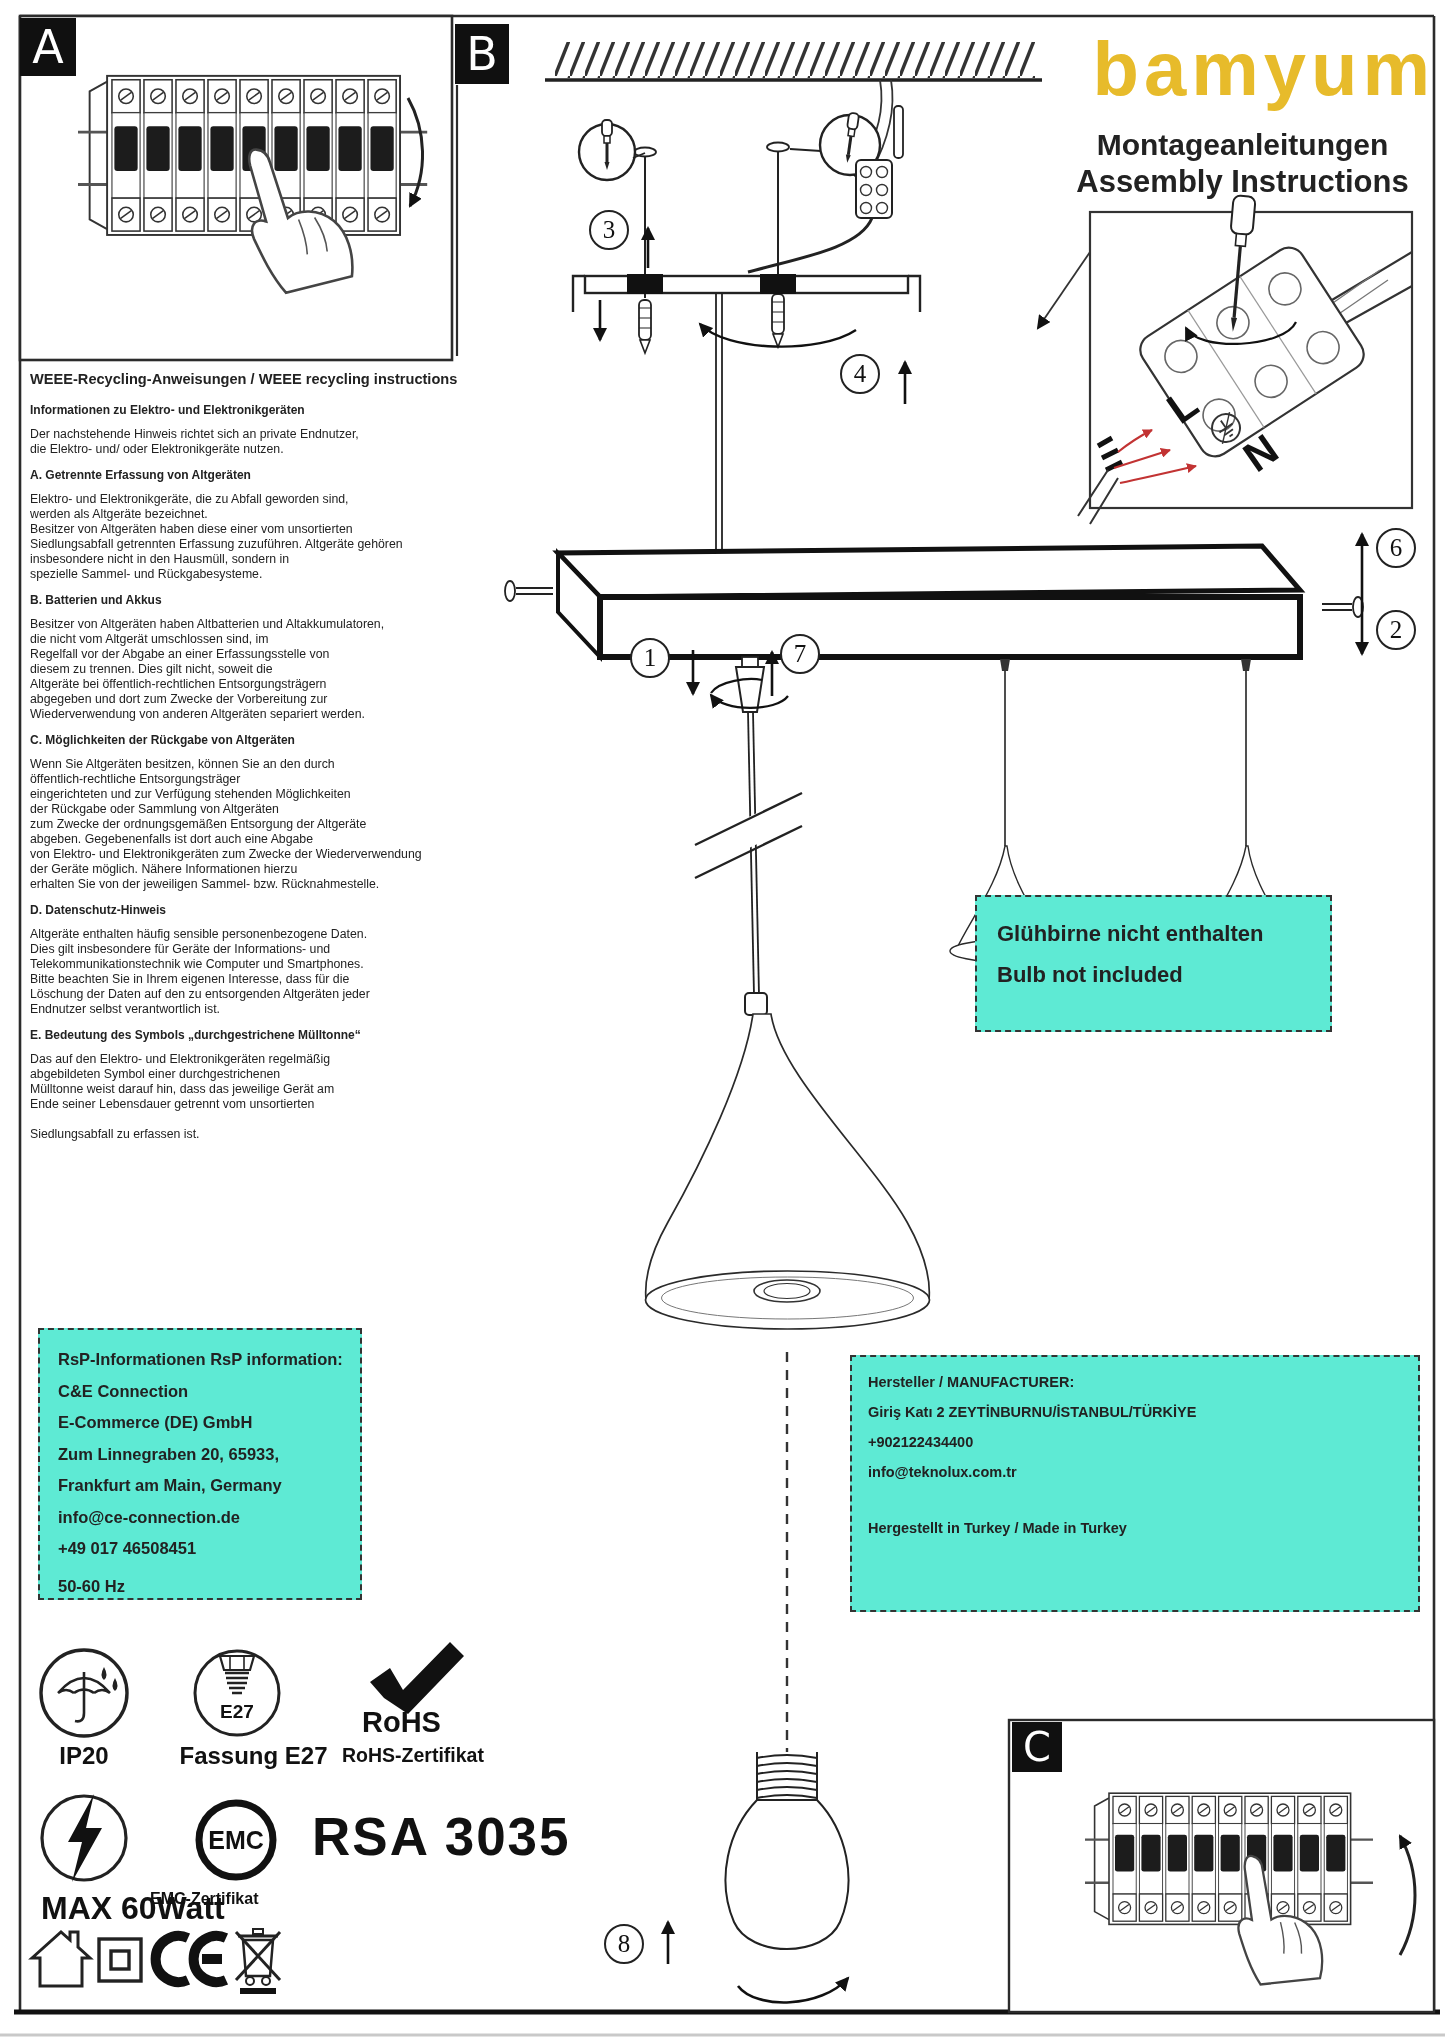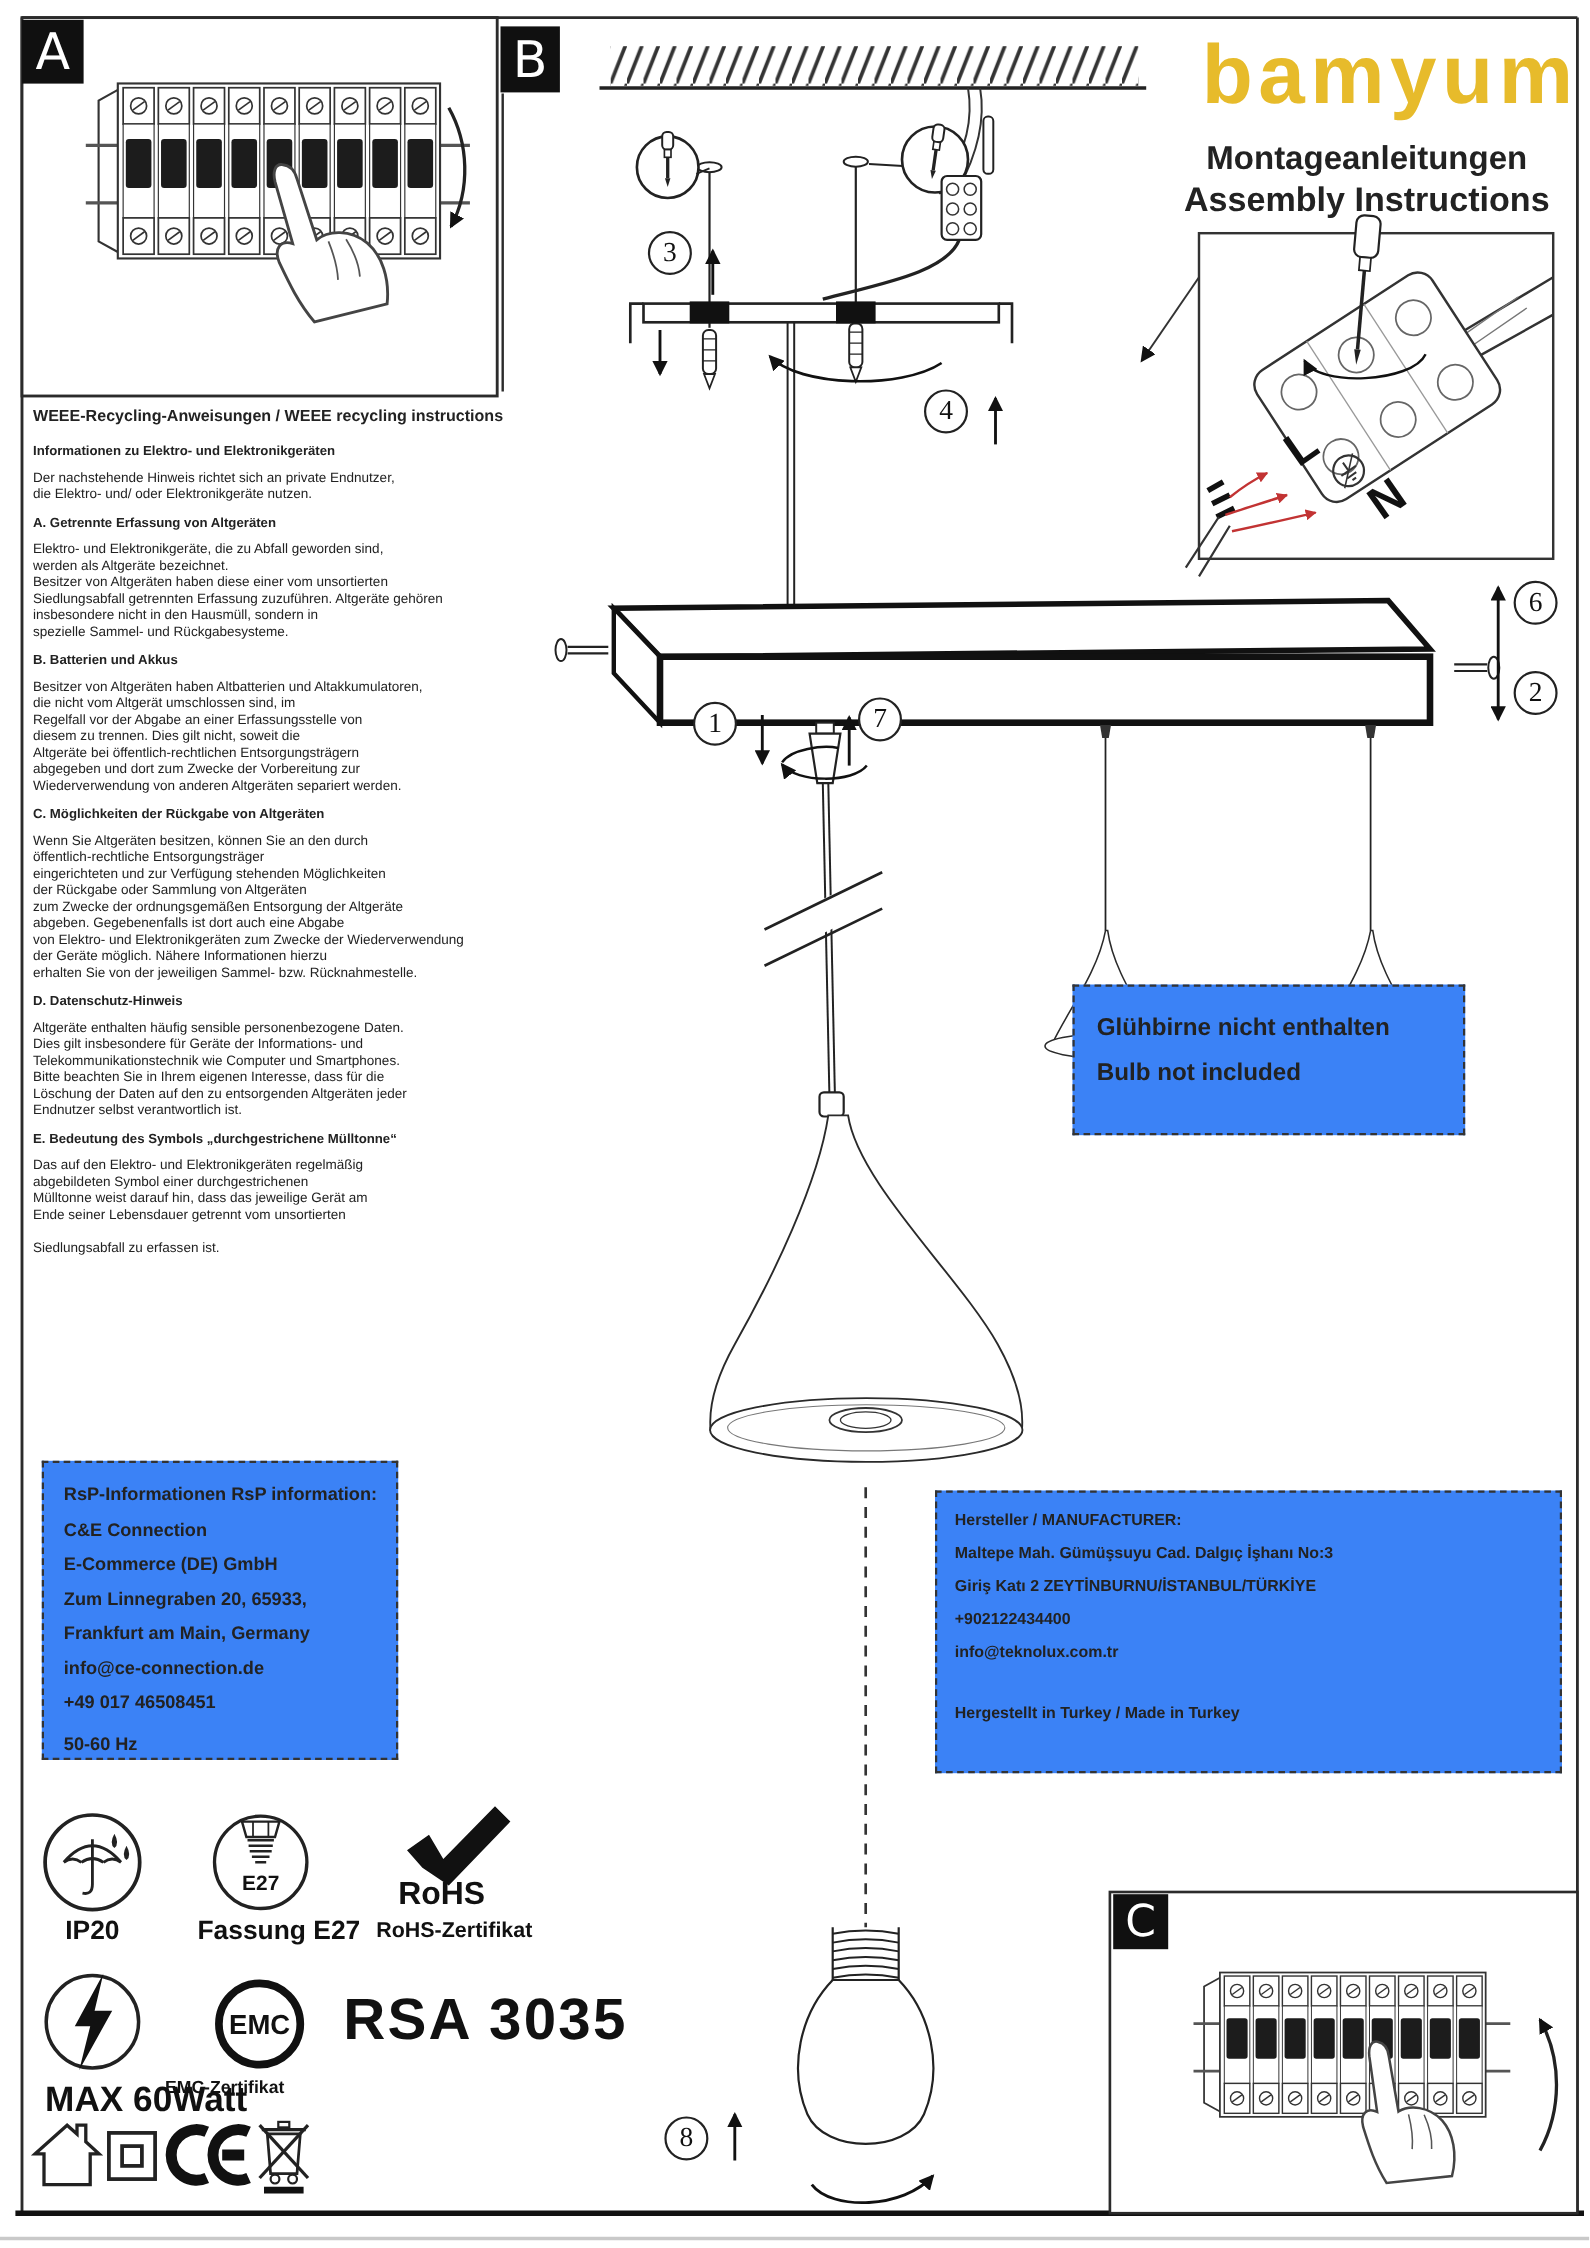--- a/index.html
+++ b/index.html
@@ -11,21 +11,21 @@
           font-family:"DejaVu Sans",sans-serif;font-weight:400;}
   .step{position:absolute;width:36px;height:36px;border:2.2px solid #222;border-radius:50%;
         display:flex;align-items:center;justify-content:center;
         font-family:"Liberation Serif",serif;font-size:25px;color:#111;background:#fff;}
   .logo{font-weight:800;letter-spacing:5px;font-size:76px;line-height:86px;text-align:right;}
   .subtt{font-weight:700;font-size:30px;text-align:center;color:#222;}
   .weee{font-size:12.3px;line-height:15px;width:560px;color:#222;}
   .weee .t{font-weight:700;font-size:14.6px;margin-bottom:16px;}
   .weee h4{font-weight:700;font-size:12px;margin:0 0 9px 0;}
   .weee p{margin:0 0 11px 0;white-space:pre-line;}
-  .dashbox{border:2.5px dashed #333;background:#3b82f6;}
+  .dashbox{border:2.5px dashed #333;background:#5eead4;}
   .rsp{padding:14px 0 0 18px;font-size:16.5px;font-weight:700;line-height:31.5px;color:#222;}
   .man{padding:10px 0 0 16px;font-size:14.5px;font-weight:700;line-height:30px;color:#222;}
   .man .gap{margin-top:26px;}
   .note{padding:16px 0 0 20px;font-size:22px;font-weight:600;line-height:41px;color:#222;}
   .clabel{font-weight:700;color:#111;}
   svg text{font-family:"Liberation Sans",sans-serif;}
 </style>
 </head>
 <body>
 
@@ -351,21 +351,20 @@
     <div>E-Commerce (DE) GmbH</div>
     <div>Zum Linnegraben 20, 65933,</div>
     <div>Frankfurt am Main, Germany</div>
     <div>info@ce-connection.de</div>
     <div>+49 017 46508451</div>
     <div style="margin-top:6px;">50-60 Hz</div>
   </div>
 
   <div class="abs dashbox man" style="left:850px;top:1355px;width:570px;height:257px;box-sizing:border-box;">
     <div>Hersteller / MANUFACTURER:</div>
-    <div>Maltepe Mah. Gümüşsuyu Cad. Dalgıç İşhanı No:3</div>
     <div>Giriş Katı 2 ZEYTİNBURNU/İSTANBUL/TÜRKİYE</div>
     <div>+902122434400</div>
     <div>info@teknolux.com.tr</div>
     <div class="gap">Hergestellt in Turkey / Made in Turkey</div>
   </div>
 
   <svg class="abs" style="left:36px;top:1645px;" width="96" height="96" viewBox="0 0 96 96">
     <circle cx="48" cy="48" r="43" fill="none" stroke="#222" stroke-width="3.4"></circle>
     <path d="M22,48 Q48,18 74,48 M22,48 Q30,42 38,48 M38,48 Q48,41 58,48 M58,48 Q66,42 74,48" fill="none" stroke="#222" stroke-width="2.6"></path>
     <path d="M48,27 V68 Q48,78 39,76" fill="none" stroke="#222" stroke-width="2.6"></path>

